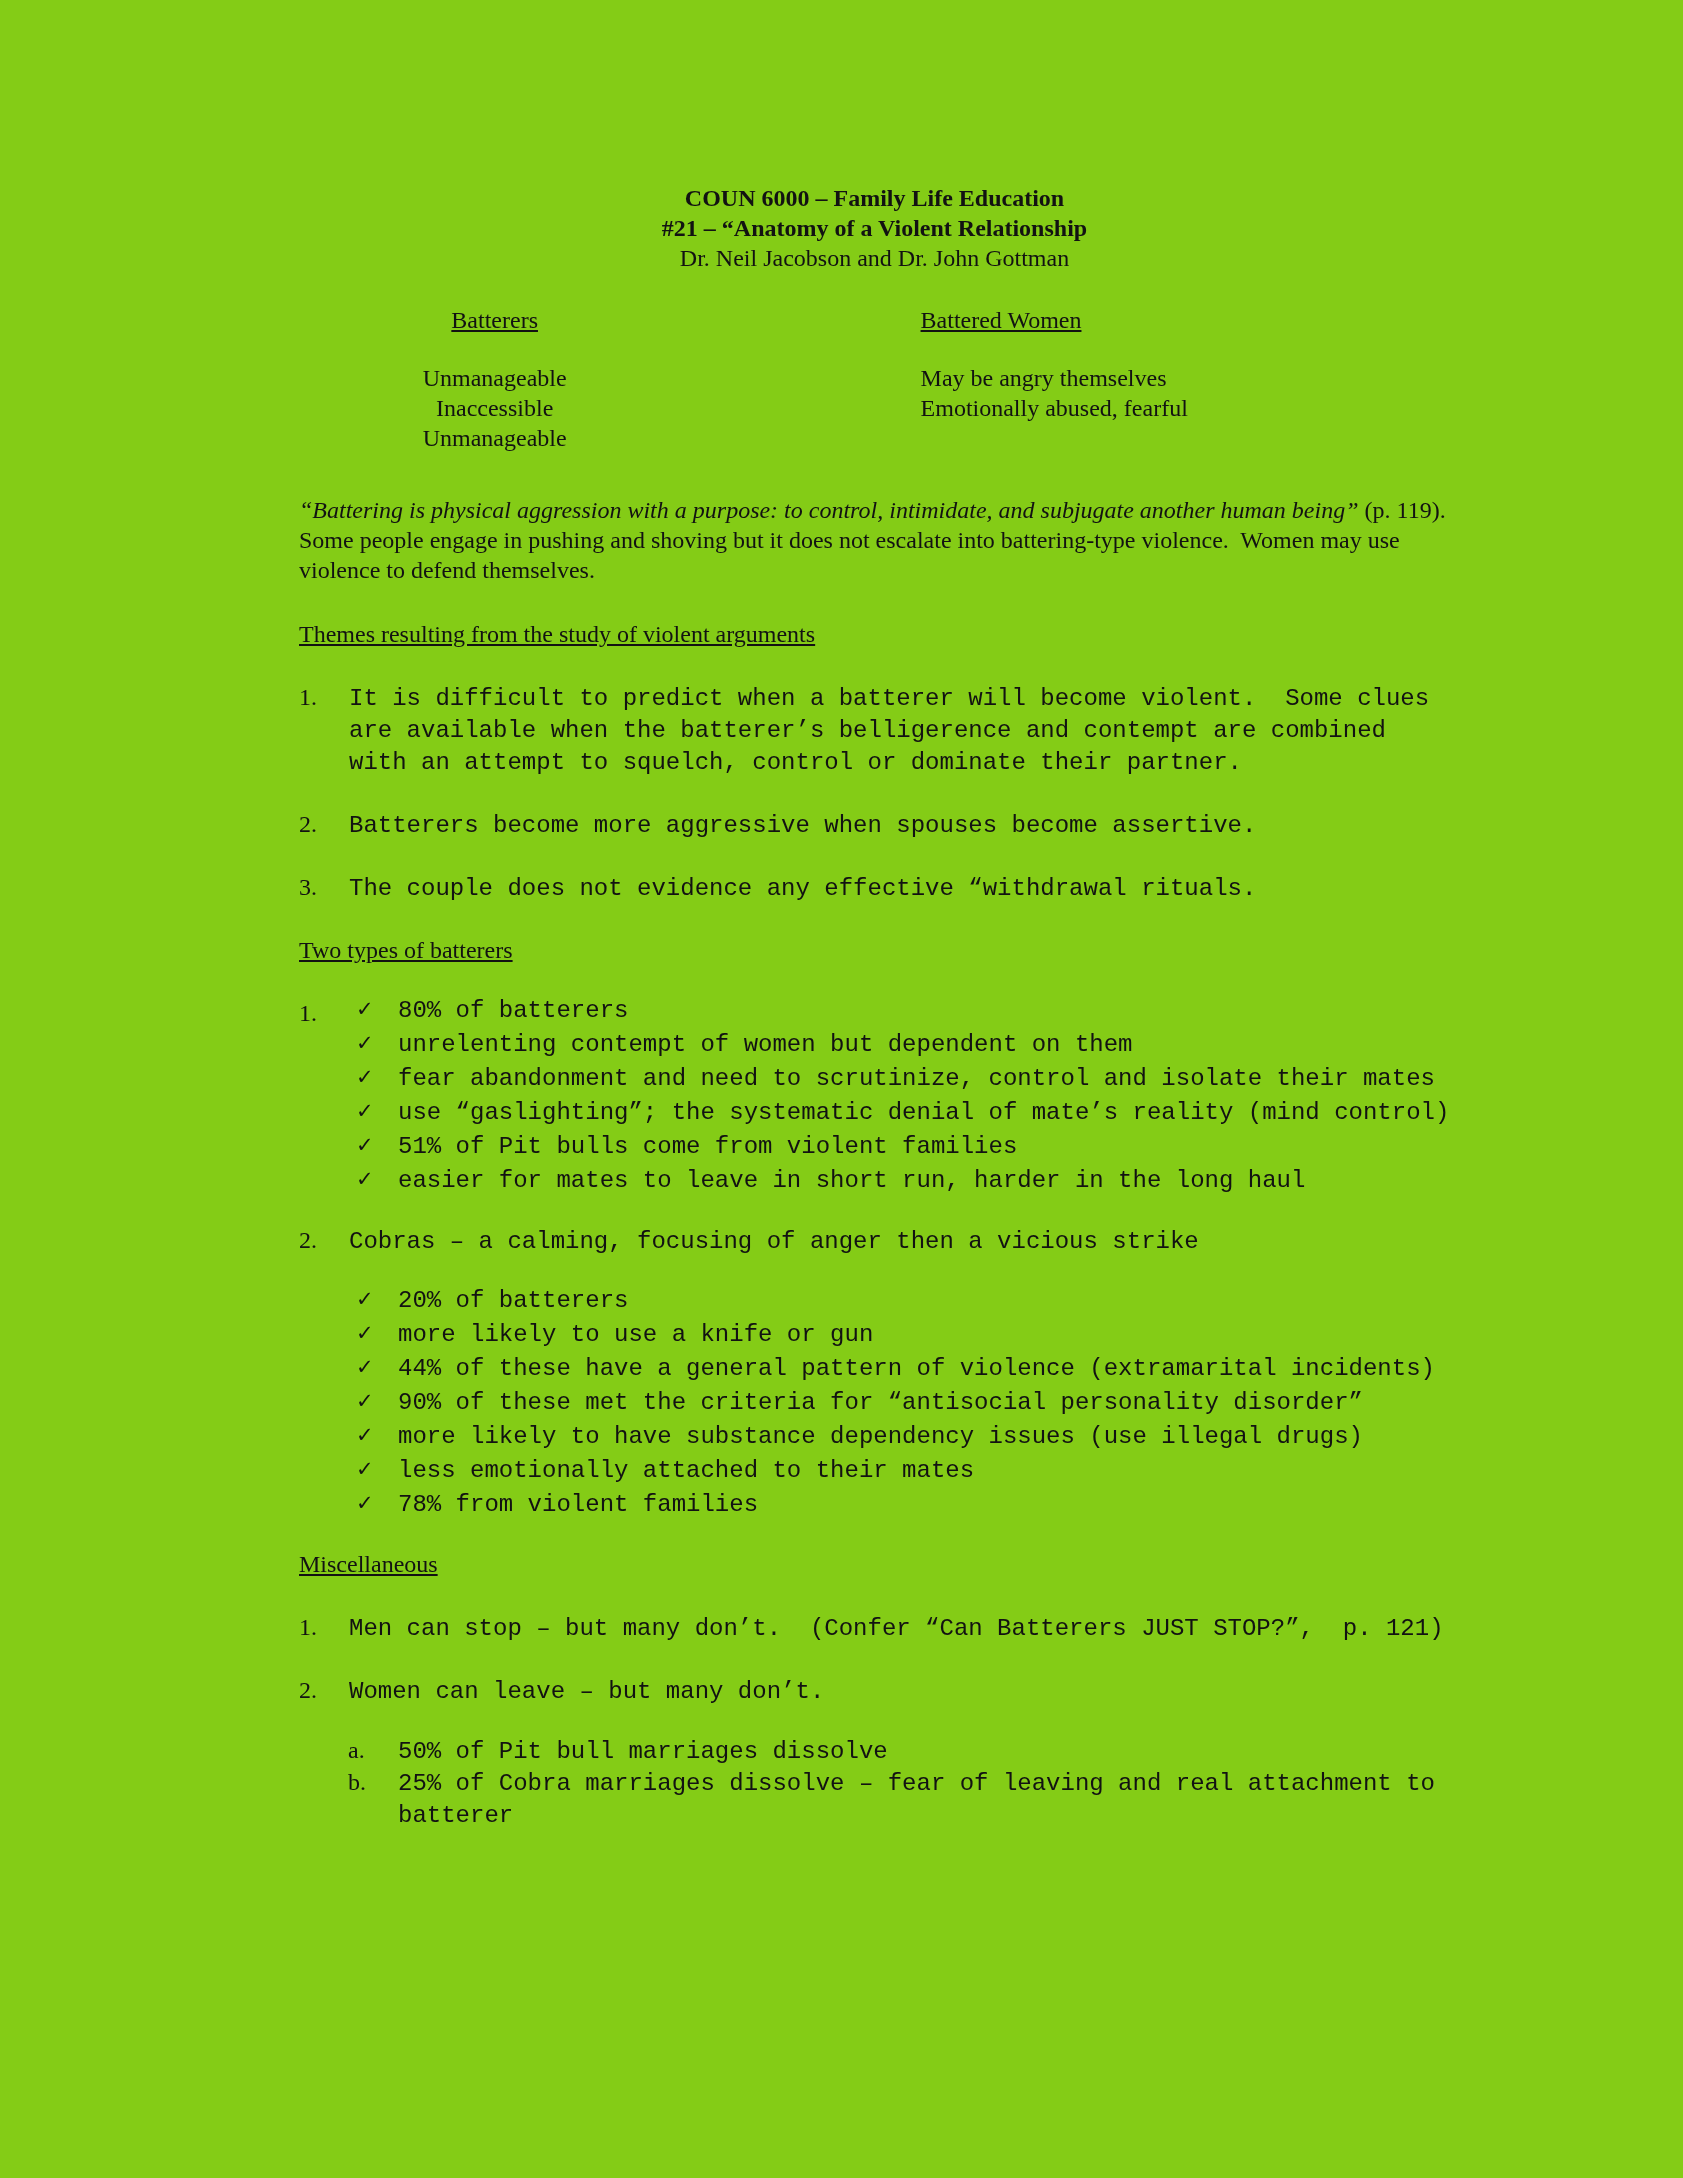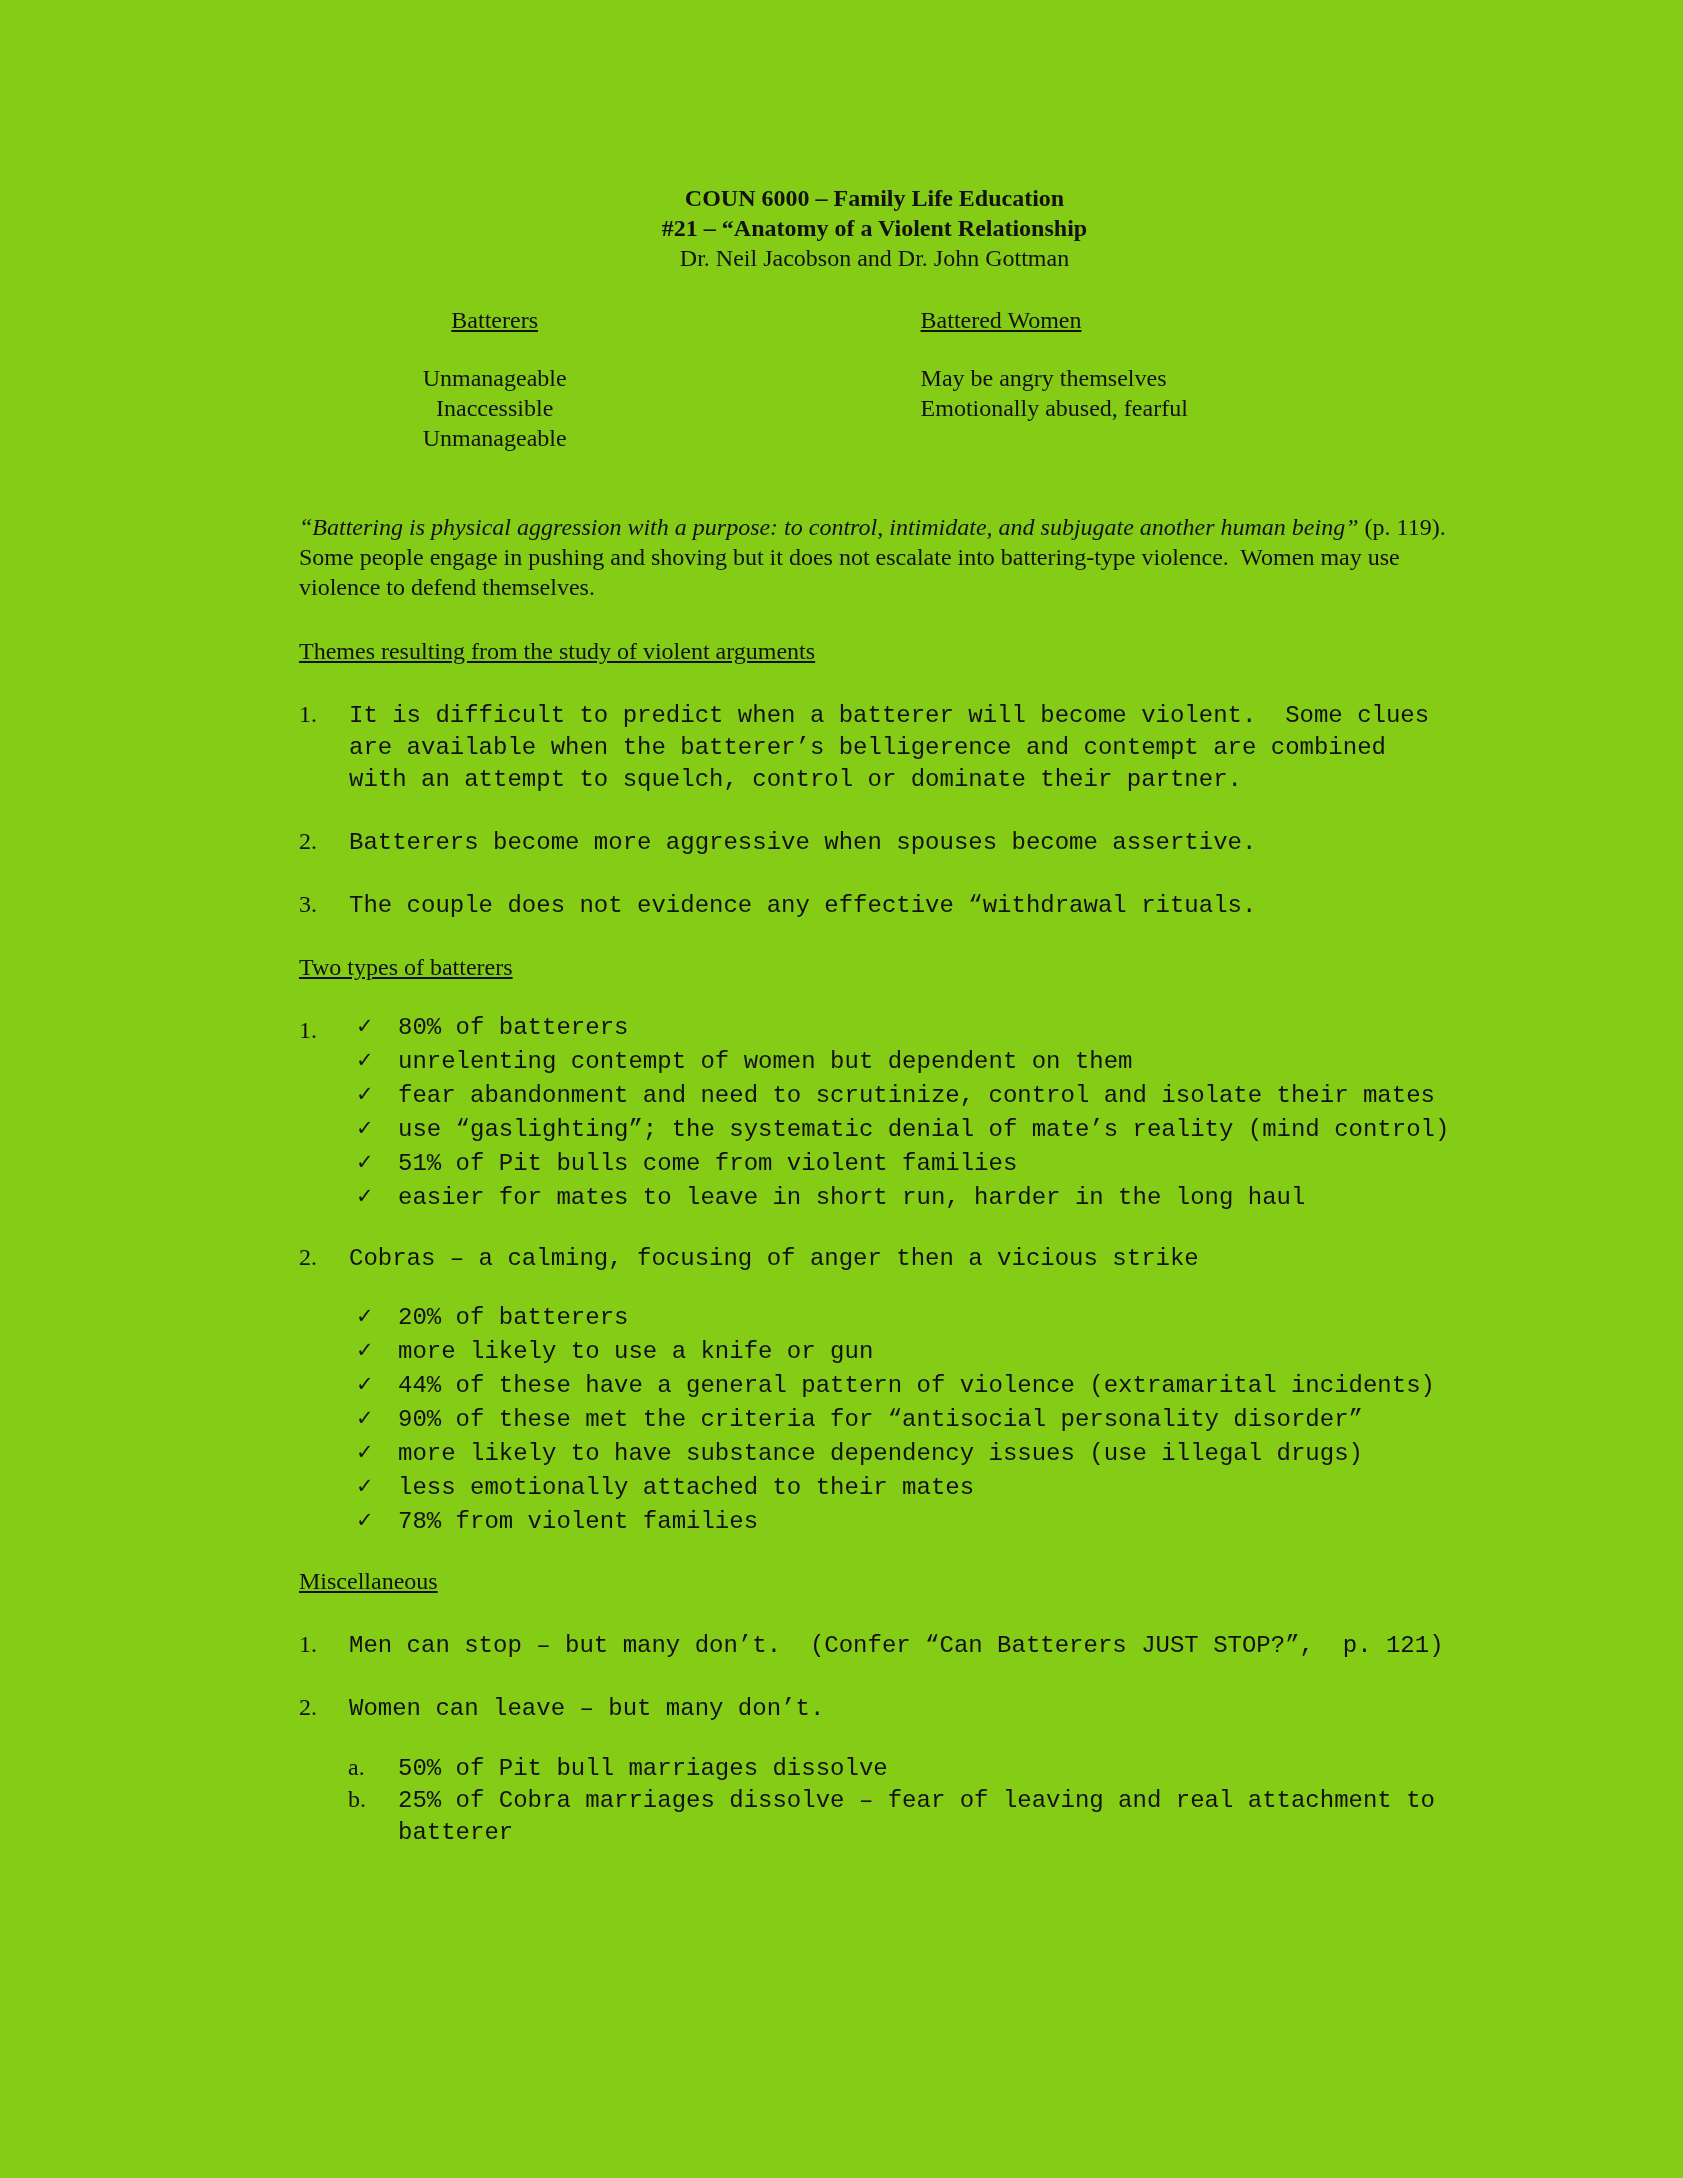--- a/index.html
+++ b/index.html
@@ -28,38 +28,38 @@
   .title-line { line-height: 30px; }
   .bold { font-weight: bold; }
   .epigraph {
     text-align: center;
     font-weight: bold;
     font-style: italic;
     margin-bottom: 40px;
   }
   .cols {
     display: flex;
-    margin-bottom: 59px;
   }
   .col-left {
     width: 34%;
     text-align: center;
   }
   .col-right {
     width: 46%;
     margin-left: auto;
   }
   .col-header {
     margin-bottom: 28px;
   }
   .underline { text-decoration: underline; }
   .col-item { line-height: 30px; }
   .para {
     margin-bottom: 34px;
     white-space: pre-wrap;
+    margin-top: 42px;
   }
   .section-heading {
     margin-bottom: 33px;
   }
   .num-li {
     position: relative;
     padding-left: 50px;
     margin-bottom: 31px;
   }
   .num-li .num {

